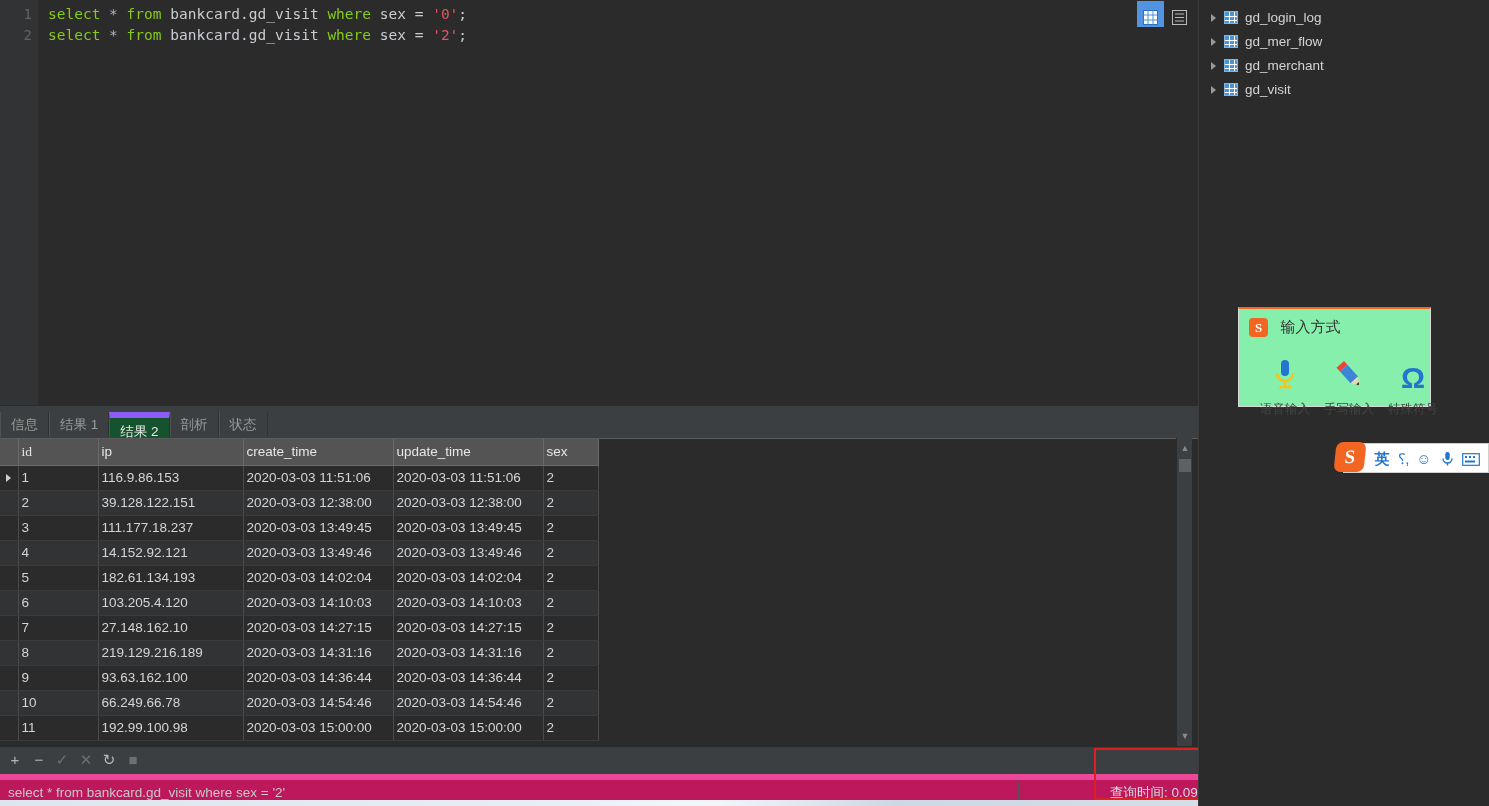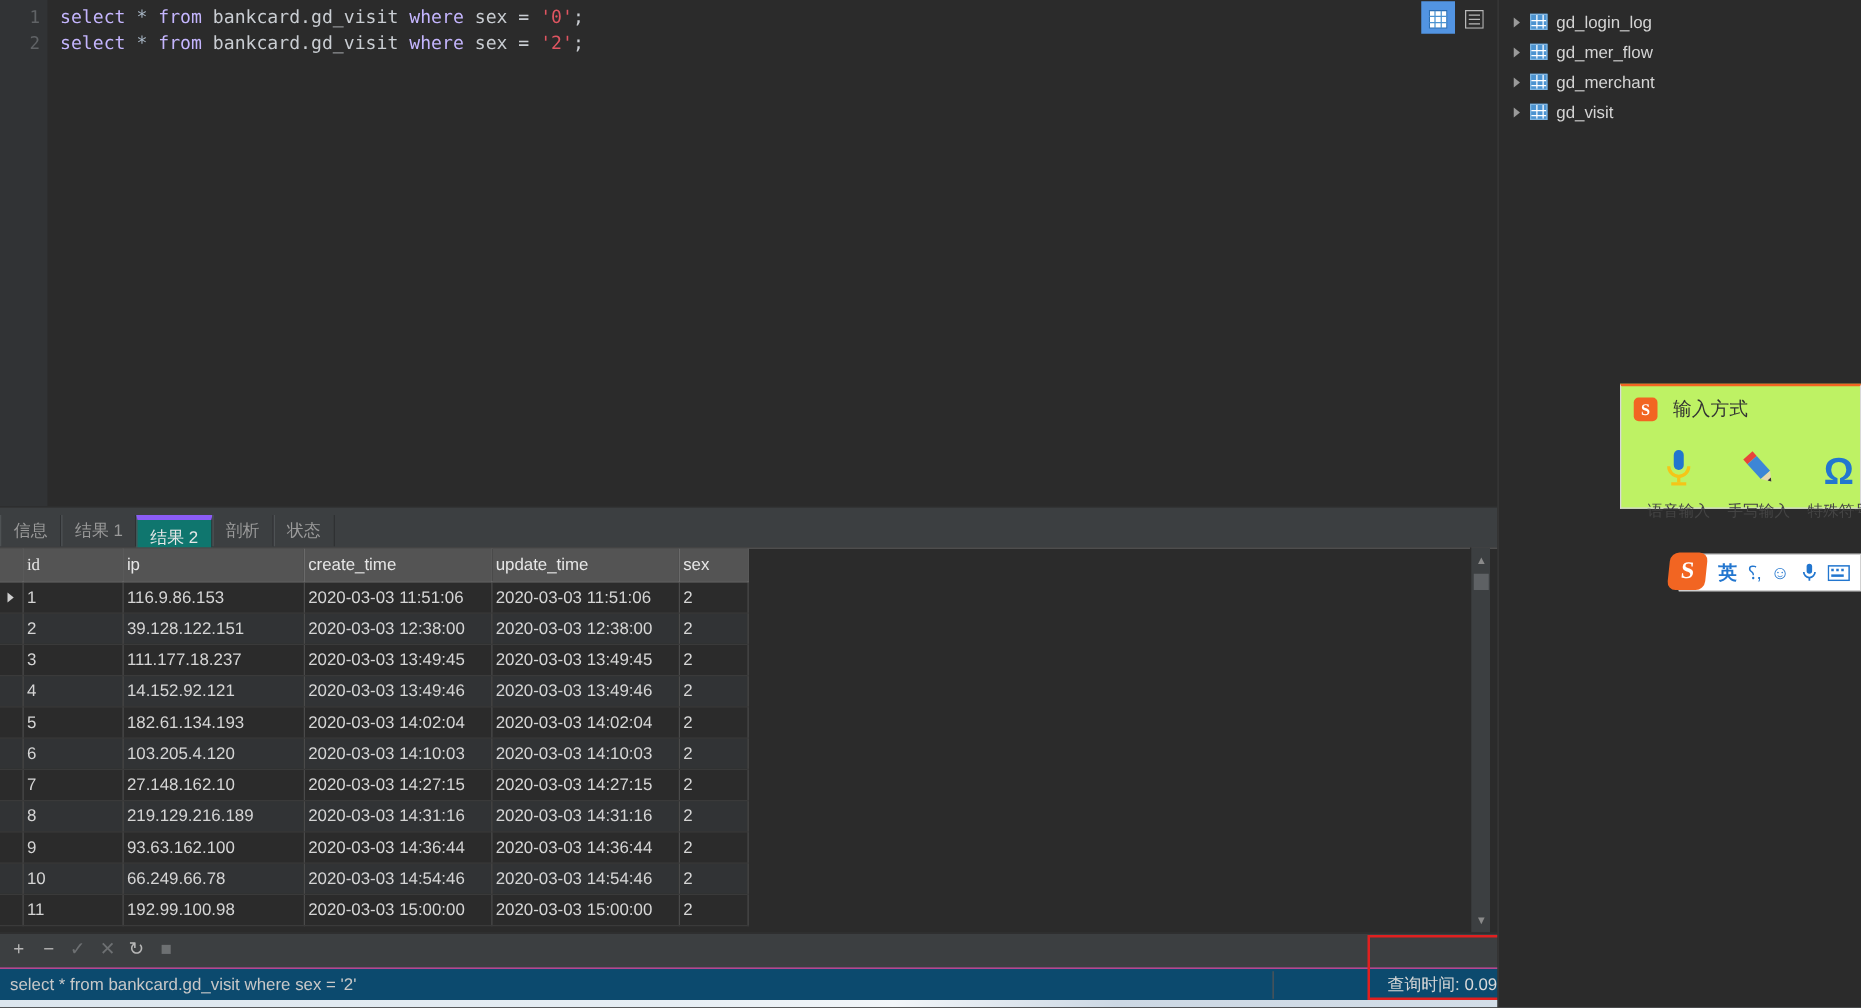--- a/index.html
+++ b/index.html
@@ -30,40 +30,40 @@
     position:absolute; right:6px; width:30px; text-align:right;
     font-family:"DejaVu Sans Mono", monospace; font-size:14px;
     color:#606366; line-height:21px;
   }
   #code {
     position:absolute; left:48px; top:0; right:0; height:405px;
     font-family:"DejaVu Sans Mono", monospace; font-size:14.5px;
     line-height:21px; white-space:pre; color:#a9b7c6;
   }
   .code-line { height:21px; }
-  .kw { color:#c4b5fd; }
+  .kw { color:#84cc16; }
   .op { color:#a9b7c6; }
   .id { color:#c9cdd2; }
   .str { color:#e05561; }
 
   
   #tabbar {
     position:absolute; left:0; top:405px; width:1198px; height:33px;
     background:#3c3f41; border-top:1px solid #2b2b2b;
   }
   .tab {
     position:relative; float:left; height:25px; margin-top:6px;
     padding:0 10px; line-height:25px; font-size:13.5px;
     color:#9a9a9a; background:#3c3f41;
     border-left:1px solid #4e5254; border-right:1px solid #2f3133;
     cursor:default;
   }
   .tab.active {
-    background:#0f766e; color:#e8e8e8; height:27px; margin-top:6px;
-    line-height:27px; border-top:4px solid #8b5cf6;
+    background:#14532d; color:#e8e8e8; height:27px; margin-top:6px;
+    line-height:27px; border-top:6px solid #8b5cf6;
   }
 
   
   #grid-wrap {
     position:absolute; left:0; top:438px; width:1198px; height:308px;
     background:#2b2b2b; border-top:1px solid #5b5b5b;
   }
   table.grid { border-collapse:collapse; table-layout:fixed; }
   table.grid th, table.grid td {
     font-size:13.5px; color:#d5d5d5; height:25px;
@@ -131,21 +131,21 @@
     display:inline-block; width:15px; height:15px; vertical-align:middle;
   }
   #search-box {
     position:absolute; left:1208px; top:4px; height:20px;
     color:#8b8b8b; font-size:13px; line-height:20px;
   }
 
   
   #statusbar {
     position:absolute; left:0; top:774px; width:1489px; height:26px;
-    background:#0c4a6e; border-top:1px solid #ec4899;
+    background:#be185d; border-top:6px solid #ec4899;
   }
   #status-sql {
     position:absolute; left:8px; top:0; line-height:26px;
     font-size:13.5px; color:#c8c8c8;
   }
   #status-div1 { position:absolute; left:1018px; top:2px; width:1px; height:22px; background:#555; }
   #status-div2 { position:absolute; left:1262px; top:2px; width:1px; height:22px; background:#555; }
   #status-time {
     position:absolute; left:1110px; top:0; line-height:26px;
     font-size:13.5px; color:#d8d8d8;
@@ -193,22 +193,22 @@
       linear-gradient(#fff,#fff), linear-gradient(#fff,#fff),
       linear-gradient(#fff,#fff), linear-gradient(#fff,#fff);
     background-size:100% 1px, 100% 1px, 1px 100%, 1px 100%;
     background-position:0 4px, 0 8px, 4px 0, 9px 0;
     background-repeat:no-repeat;
   }
   .tree-label { vertical-align:middle; }
 
   
   #ime-panel {
-    position:absolute; left:1296px; top:307px; width:193px; height:100px;
-    background:#bef264; border:1px solid #d8d8d8;
+    position:absolute; left:1238px; top:307px; width:193px; height:100px;
+    background:#86efac; border:1px solid #d8d8d8;
     border-top:2px solid #f26522;
   }
   #ime-head { position:absolute; left:10px; top:9px; height:22px; }
   #sogou-logo {
     display:inline-block; width:19px; height:19px; vertical-align:middle;
     background:#f26522; border-radius:4px; color:#fff; font-size:13px;
     font-weight:bold; text-align:center; line-height:19px;
     font-family:"Liberation Serif", serif;
   }
   #ime-title {

